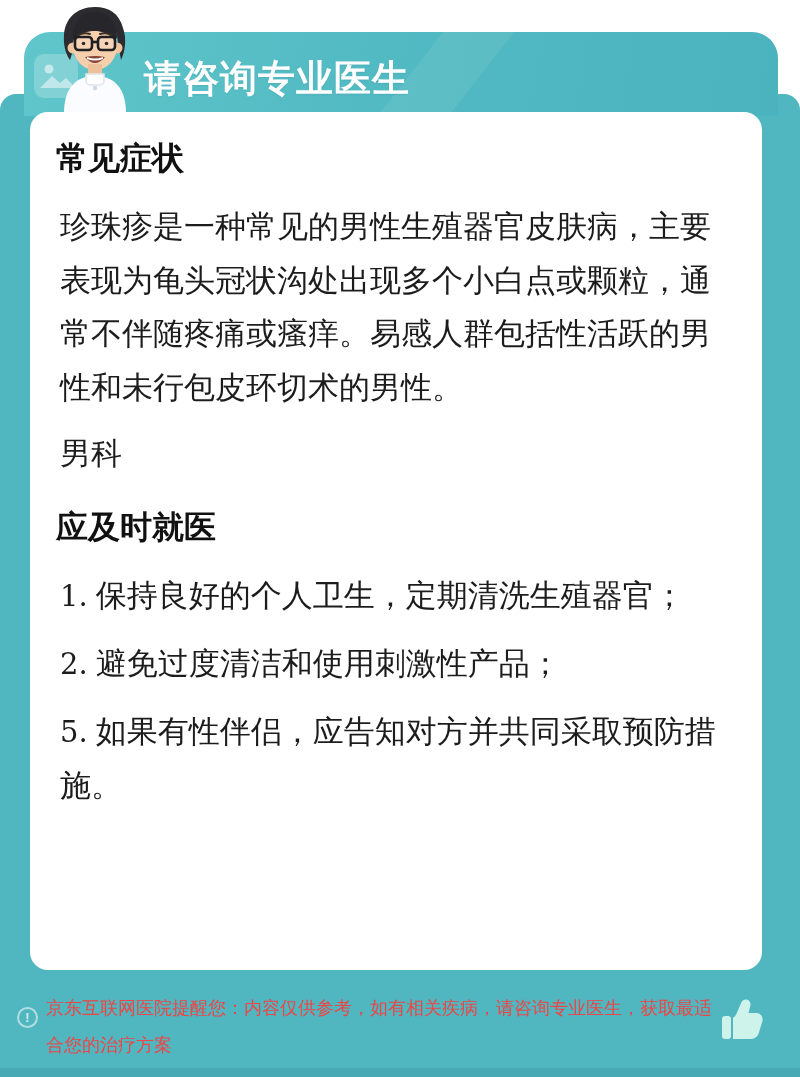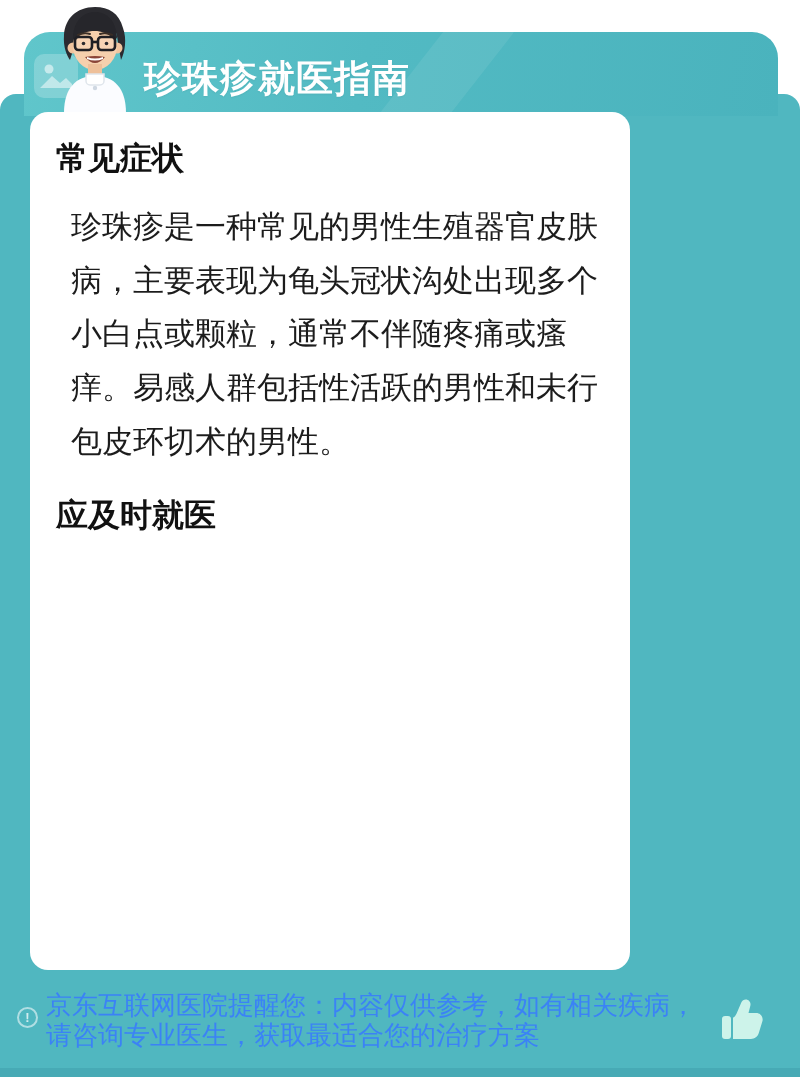--- a/index.html
+++ b/index.html
@@ -40,50 +40,50 @@
     letter-spacing:1px;white-space:nowrap;
     text-shadow:0 1px 2px rgba(0,0,0,0.06);
   }
   
   .avatar{
     position:absolute;left:50px;top:4px;width:90px;height:109px;
     z-index:2;overflow:hidden;
   }
   
   .card{
-    position:absolute;left:30px;top:112px;width:600px;height:858px;
+    position:absolute;left:30px;top:112px;width:732px;height:858px;
     background:#ffffff;border-radius:18px;
     z-index:3;
     padding:24px 26px;box-sizing:border-box;
   }
   .card h2{
     margin:26px 0 20px 0;
     font-size:32px;line-height:1.3;font-weight:700;color:#111111;
   }
   .card h2.first{margin-top:2px;}
   .card p{
-    margin:0 0 12px 15px;
+    margin:0 0 12px 4px;
     font-size:31px;line-height:1.74;color:#1c1c1c;
   }
   .card p.tip{margin-bottom:14px;}
   .num{
     font-family:"DejaVu Serif","Liberation Serif",serif;
     font-size:29px;color:#1c1c1c;padding-right:8px;
   }
   .alert-icon{
     position:absolute;left:17px;top:1007px;width:21px;height:21px;
     border:2px solid rgba(255,255,255,0.55);border-radius:50%;
     box-sizing:border-box;
     color:rgba(255,255,255,0.75);
     font-size:13px;font-weight:700;text-align:center;line-height:17px;
     z-index:4;
   }
   .disclaimer{
     position:absolute;left:46px;top:990px;width:668px;
-    font-size:26px;line-height:30px;color:#3b82f6;
+    font-size:18px;line-height:37px;color:#ef4444;
     z-index:4;
   }
   .thumb-icon{
     position:absolute;left:718px;top:995px;width:50px;height:50px;z-index:4;
     cursor:pointer;
   }
 </style>
 </head>
 <body>
 
@@ -91,21 +91,21 @@
 
 <div class="header-band">
   <div class="band-streak"></div>
   <span class="img-badge">
     <svg width="48" height="48" viewBox="0 0 48 48">
       <rect x="2" y="2" width="44" height="44" rx="10" fill="rgba(255,255,255,0.22)"></rect>
       <circle cx="17" cy="17" r="4.5" fill="rgba(255,255,255,0.55)"></circle>
       <path d="M8 36 L20 24 L28 31 L34 26 L40 32 L40 36 Z" fill="rgba(255,255,255,0.5)"></path>
     </svg>
   </span>
-  <div class="page-title">珍珠疹就医指南</div>
+  <div class="page-title">请咨询专业医生</div>
 </div>
 
 <div class="avatar">
   <svg width="90" height="109" viewBox="0 0 90 109">
 
     <path d="M45 3 C26 3 15 15 14 31 C13 43 17 52 20 56 L25 40 C27 21 35 13 45 13 C59 13 67 23 68 39 L71 56 C75 48 77 35 73 24 C69 9 59 3 45 3 Z" fill="#2b2b30"></path>
 
     <circle cx="23" cy="44" r="5.5" fill="#f0c49e"></circle>
     <circle cx="67" cy="44" r="5.5" fill="#f0c49e"></circle>
 
@@ -130,22 +130,26 @@
     <path d="M14 109 C14 84 26 72 45 72 C64 72 76 84 76 109 Z" fill="#fbfcff"></path>
     <path d="M36 70 h18 v7 a4 4 0 0 1 -4 4 h-10 a4 4 0 0 1 -4 -4 Z" fill="#ffffff" stroke="#dfe5ec" stroke-width="1.5"></path>
     <circle cx="45" cy="84" r="2.2" fill="#cfd8e2"></circle>
   </svg>
 </div>
 
 <div class="card">
   <h2 class="first">常见症状</h2>
   <p>珍珠疹是一种常见的男性生殖器官皮肤病，主要表现为龟头冠状沟处出现多个小白点或颗粒，通常不伴随疼痛或瘙痒。易感人群包括性活跃的男性和未行包皮环切术的男性。</p>
 
+  <p>男科</p>
 
   <h2>应及时就医</h2>
+  <p class="tip"><span class="num">1.</span><span>保持良好的个人卫生，定期清洗生殖器官；</span></p>
+  <p class="tip"><span class="num">2.</span><span>避免过度清洁和使用刺激性产品；</span></p>
+  <p class="tip"><span class="num">5.</span><span>如果有性伴侣，应告知对方并共同采取预防措施。</span></p>
 </div>
 
 <div class="alert-icon">!</div>
 <div class="disclaimer">京东互联网医院提醒您：内容仅供参考，如有相关疾病，请咨询专业医生，获取最适合您的治疗方案</div>
 <span class="thumb-icon">
   <svg width="50" height="50" viewBox="0 0 50 50">
     <rect x="4" y="21" width="9" height="23" rx="3" fill="#cdf3ea"></rect>
     <path d="M15 44 L33 44 C36.6 44 39.8 41.6 40.8 38.1 L44.4 26.3 C45.6 22.2 42.6 18 38.3 18 L30.5 18 L32.4 10.4 C33.1 7.4 30.9 4.5 27.8 4.5 C25.9 4.5 24.1 5.6 23.3 7.4 L18.6 18.4 C17.7 20.4 16.8 21.6 15 22.7 Z" fill="#cdf3ea"></path>
   </svg>
 </span>

